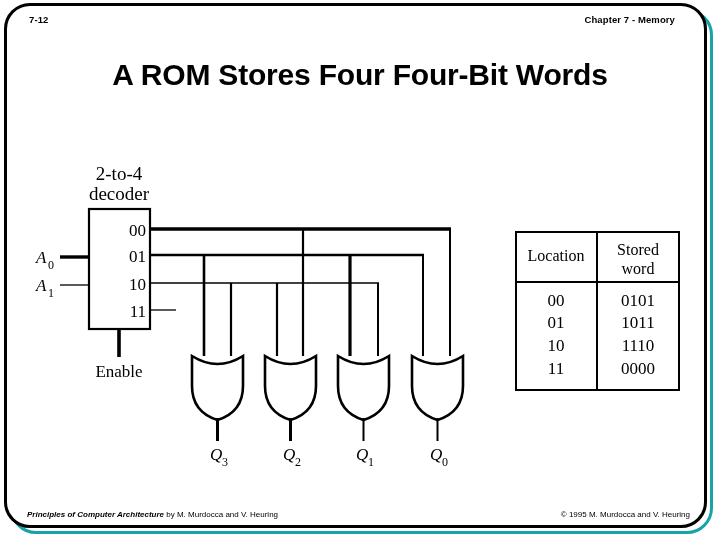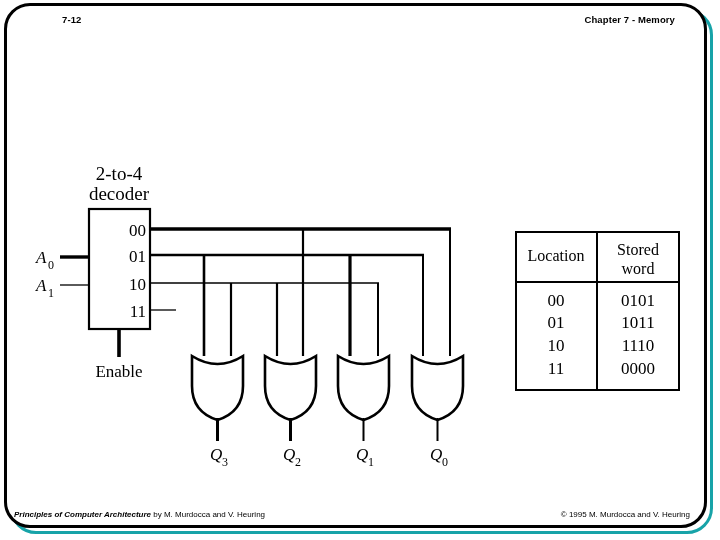--- a/index.html
+++ b/index.html
@@ -45,21 +45,20 @@
 
   
   .hdr {
     position: absolute;
     top: 14px;
     font-size: 9.5px;
     font-weight: bold;
     color: #000;
     letter-spacing: 0.1px;
     white-space: nowrap;
-    margin-left: 33px;
   }
   .hdr-left  { left: 29px; }
   .hdr-right { right: 45px; }
 
   
   .title {
     position: absolute;
     top: 58px;
     left: 0;
     width: 720px;
@@ -71,21 +70,21 @@
   }
 
   
   .ftr {
     position: absolute;
     top: 510px;
     font-size: 8px;
     color: #000;
     white-space: nowrap;
   }
-  .ftr-left  { left: 14px; }
+  .ftr-left  { left: 27px; }
   .ftr-right { right: 30px; }
   .ftr-ital  { font-style: italic; font-weight: bold; }
 
   
   #figure {
     position: absolute;
     left: 0;
     top: 0;
     width: 720px;
     height: 540px;
@@ -99,20 +98,21 @@
 <body>
 
 <div id="slide">
 
   <div class="frame-shadow"></div>
   <div class="frame-main"></div>
 
   <div class="hdr hdr-left">7-12</div>
   <div class="hdr hdr-right">Chapter 7 - Memory</div>
 
+  <div class="title">A ROM Stores Four Four-Bit Words</div>
 
   <div id="figure">
     <svg width="720" height="540" viewBox="0 0 720 540" xmlns="http://www.w3.org/2000/svg">
 
       <text class="ser" x="119" y="180" font-size="19" text-anchor="middle" fill="#000">2-to-4</text>
       <text class="ser" x="119" y="200" font-size="19" text-anchor="middle" fill="#000">decoder</text>
 
       <rect x="89" y="209" width="61" height="120" fill="none" stroke="#000" stroke-width="2.2"></rect>
 
       <text class="ser" x="146" y="236" font-size="17" text-anchor="end" fill="#000">00</text>

